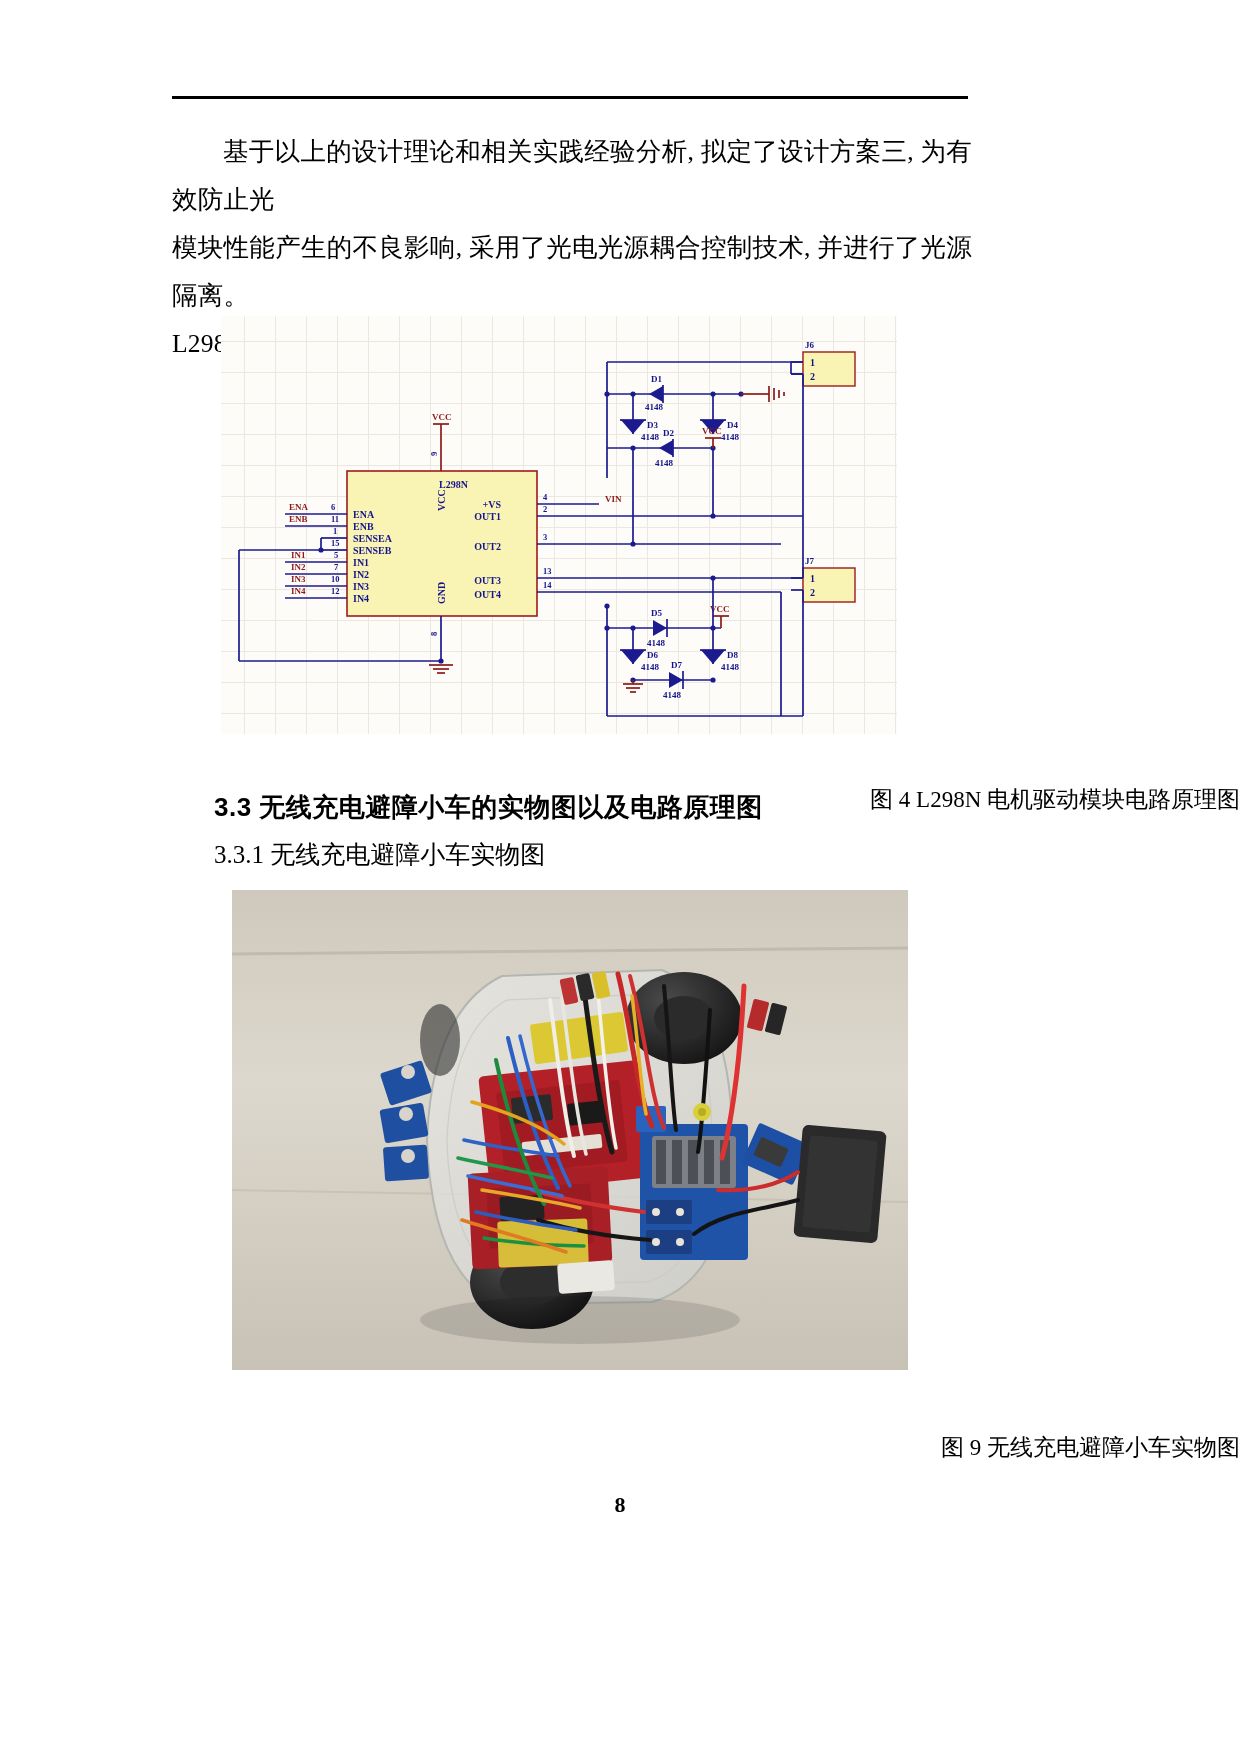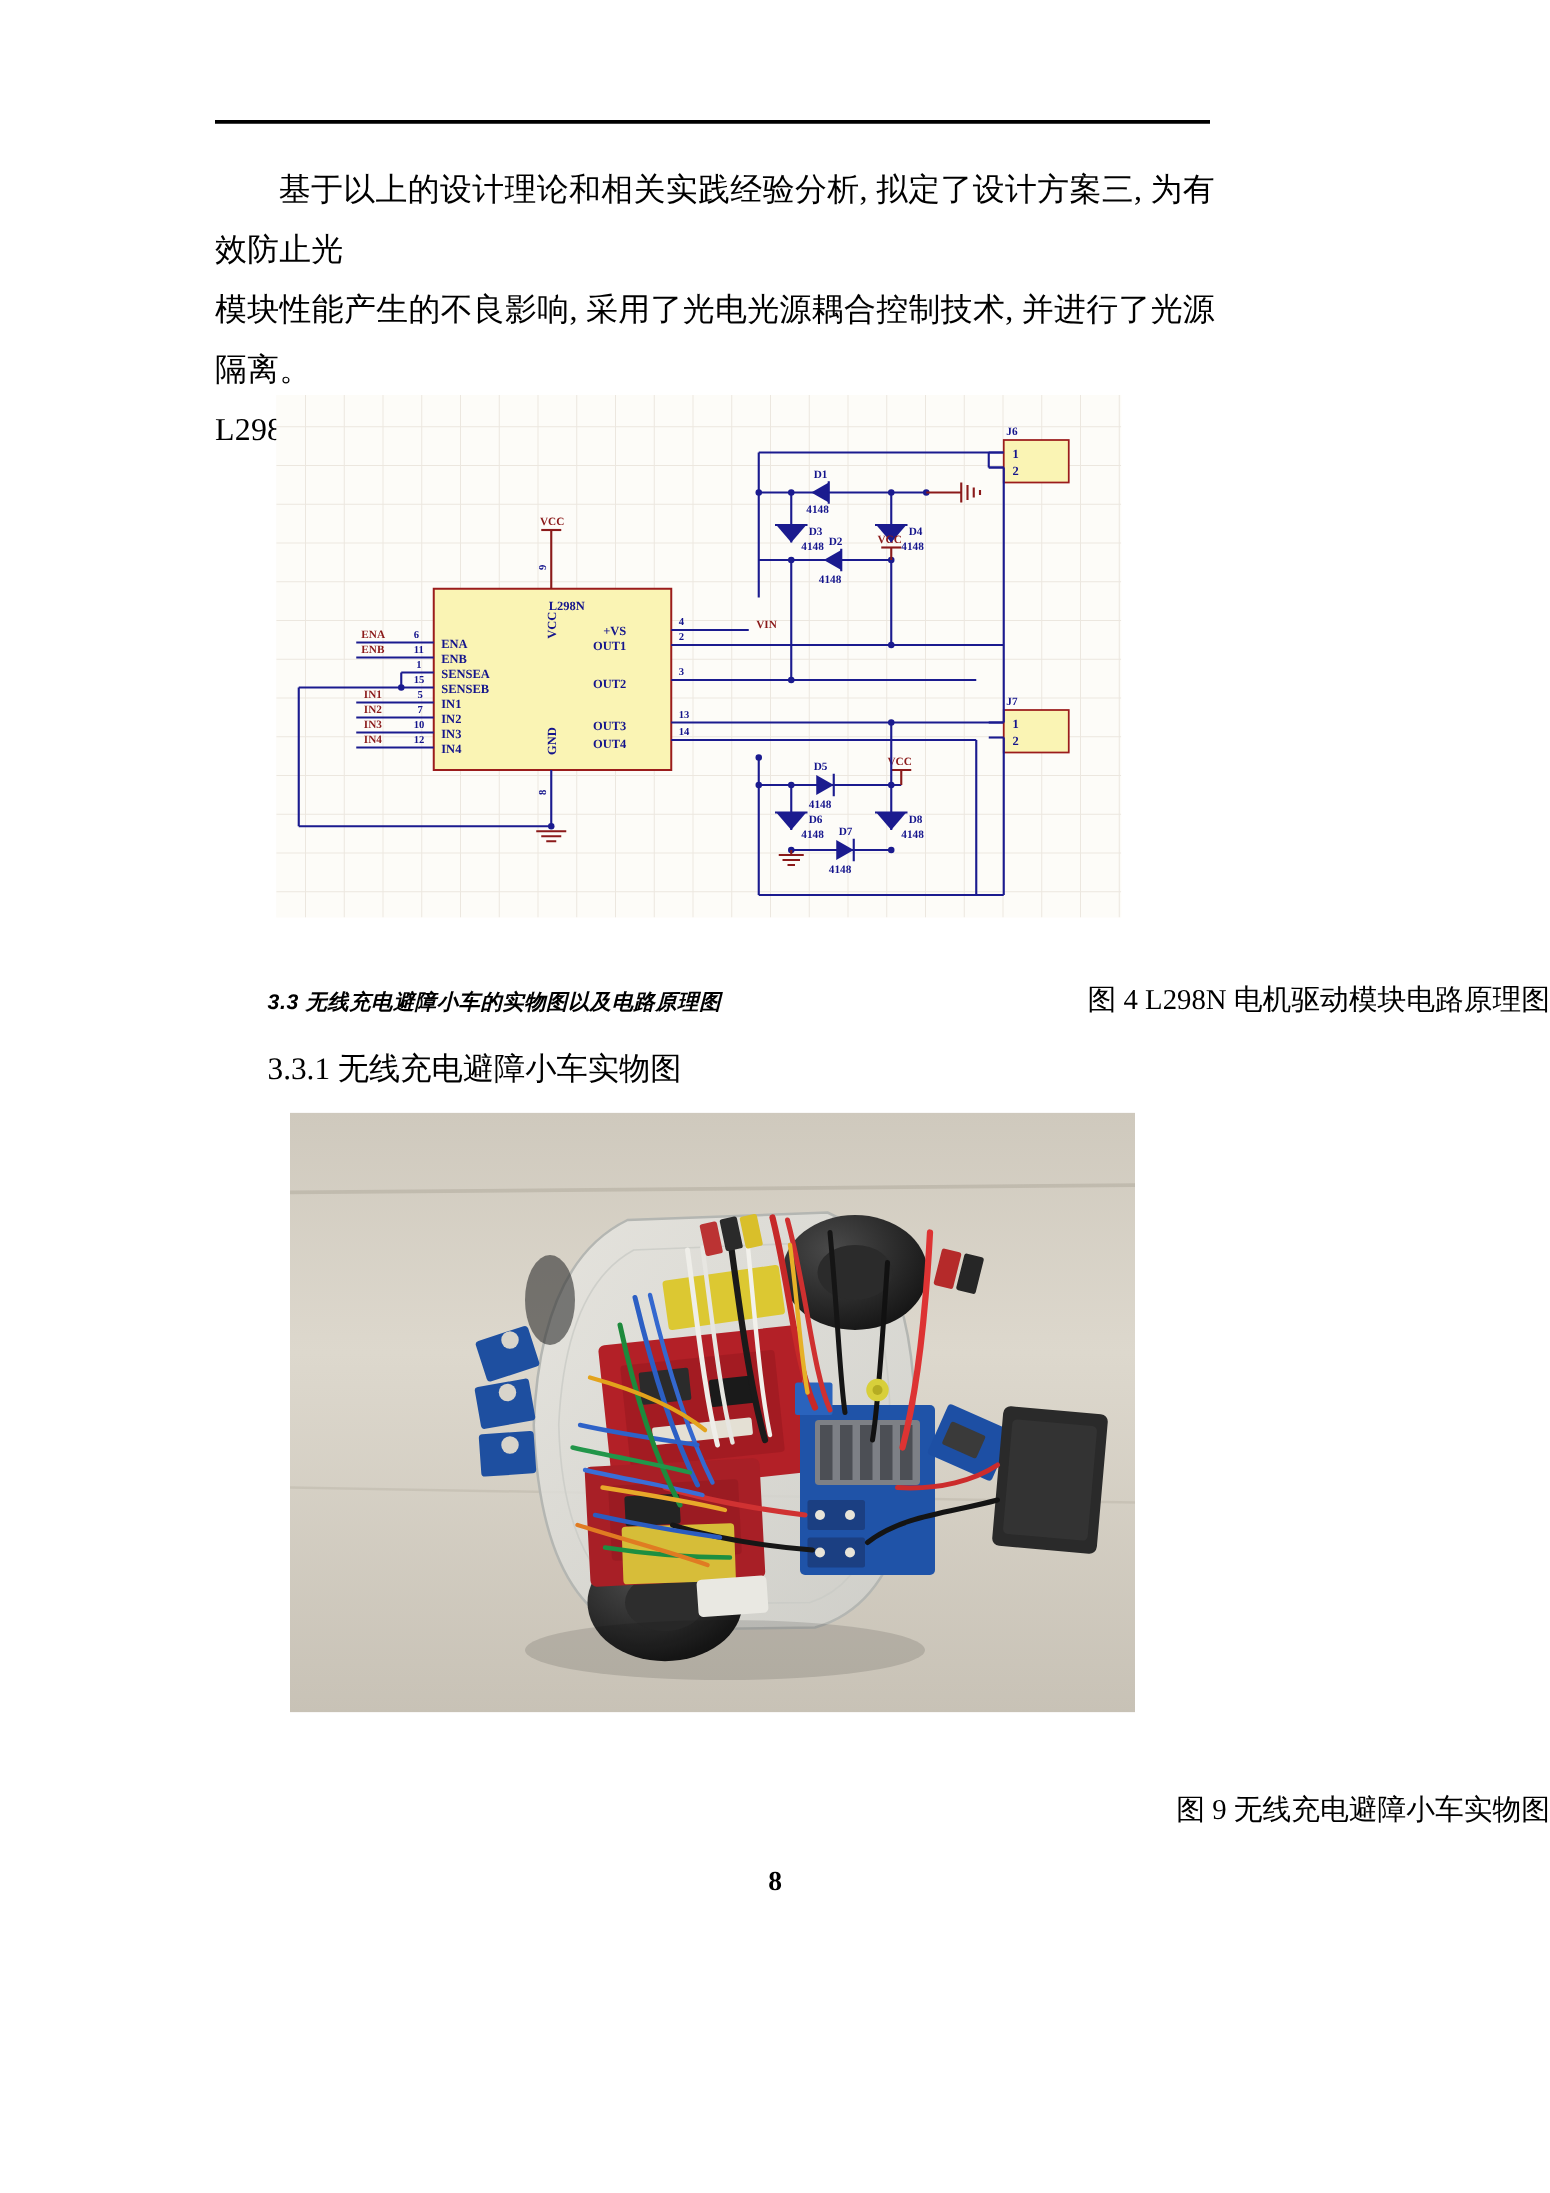--- a/index.html
+++ b/index.html
@@ -85,25 +85,24 @@
     font-family: "Liberation Serif", "DejaVu Serif", serif;
     margin-top: 36px;
   }
   #fig4-caption { top: 748px; }
   #fig5-caption { top: 1396px; }
 
   .heading-2 {
     position: absolute;
     left: 214px;
     top: 790px;
-    font-size: 17px;
+    font-size: 26px;
     font-weight: bold;
     font-family: "Liberation Sans", "DejaVu Sans", sans-serif;
     letter-spacing: 0.5px;
-    font-style: italic;
   }
   .heading-3 {
     position: absolute;
     left: 214px;
     top: 838px;
     font-size: 25px;
     font-family: "Liberation Serif", "DejaVu Serif", serif;
   }
   
   .photo-wrap {

